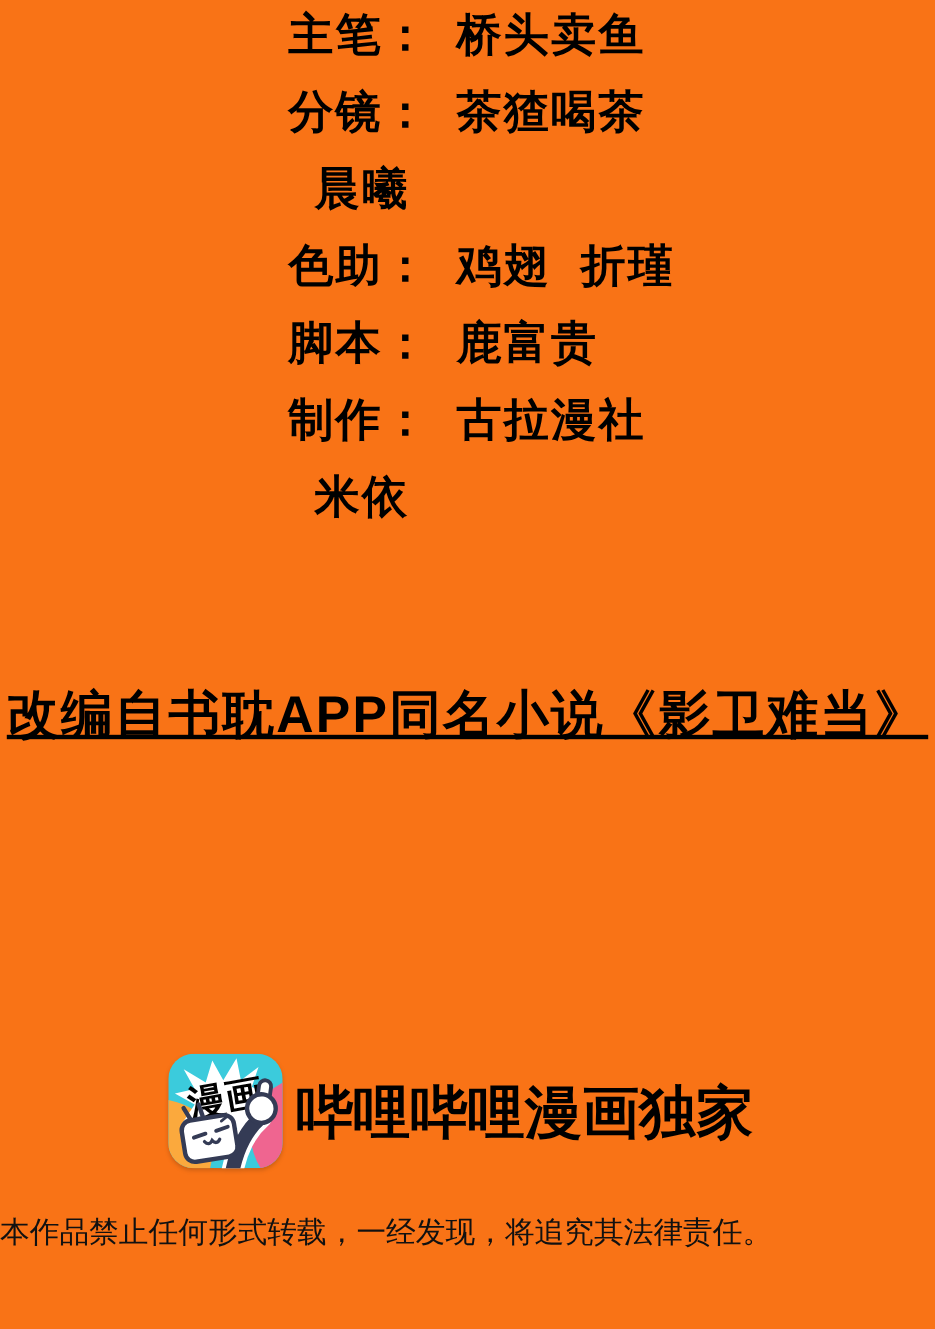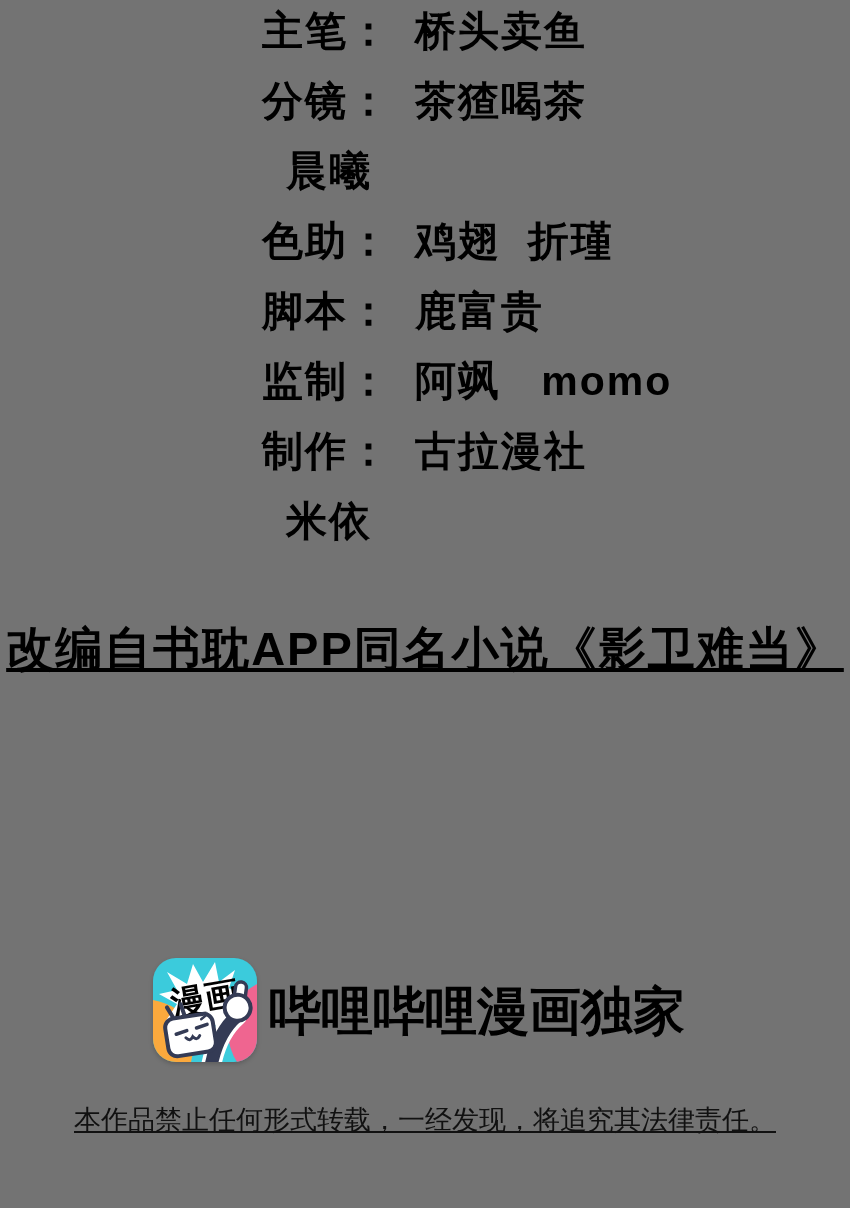--- a/index.html
+++ b/index.html
@@ -1,19 +1,19 @@
 <!DOCTYPE html>
 <html><head>
 <meta charset="utf-8">
 <style>
   html,body{margin:0;padding:0;background:#ffffff;}
   .page{
     position:relative;
     width:850px;height:1208px;
-    background:#737373;
+    background:#f97316;
     overflow:hidden;
     font-family:"Liberation Sans","DejaVu Sans",sans-serif;
     color:#000;
   }
   
   .credits{
     position:absolute;
     left:262px;top:-4px;
   }
   .credit-row{
@@ -57,27 +57,26 @@
     margin-left:12px;
     font-size:52px;
     font-weight:800;
     letter-spacing:0px;
     white-space:nowrap;
   }
   
   .copyright{
     position:absolute;
     top:1102px;left:0;width:100%;
-    text-align:center;
+    text-align:left;
     font-size:27px;
     font-weight:500;
     letter-spacing:0px;
     color:#111;
     white-space:nowrap;
-    text-decoration:underline;
   }
   .burst-text{
     font-family:"Liberation Sans","DejaVu Sans",sans-serif;
     font-weight:900;
   }
 </style>
 </head>
 <body>
 
 <div class="page">
@@ -90,23 +89,20 @@
       <span class="credit-label">分镜：</span><span class="credit-value">茶猹喝茶</span>
     </div>
     <div class="credit-row">
       <span class="credit-value">晨曦</span>
     </div>
     <div class="credit-row">
       <span class="credit-label">色助：</span><span class="credit-value">鸡翅  折瑾</span>
     </div>
     <div class="credit-row">
       <span class="credit-label">脚本：</span><span class="credit-value">鹿富贵</span>
-    </div>
-    <div class="credit-row">
-      <span class="credit-label">监制：</span><span class="credit-value">阿飒   momo</span>
     </div>
     <div class="credit-row">
       <span class="credit-label">制作：</span><span class="credit-value">古拉漫社</span>
     </div>
     <div class="credit-row">
       <span class="credit-value">米依</span>
     </div>
   </div>
 
   <div class="adaptation">改编自书耽APP同名小说《影卫难当》</div>

